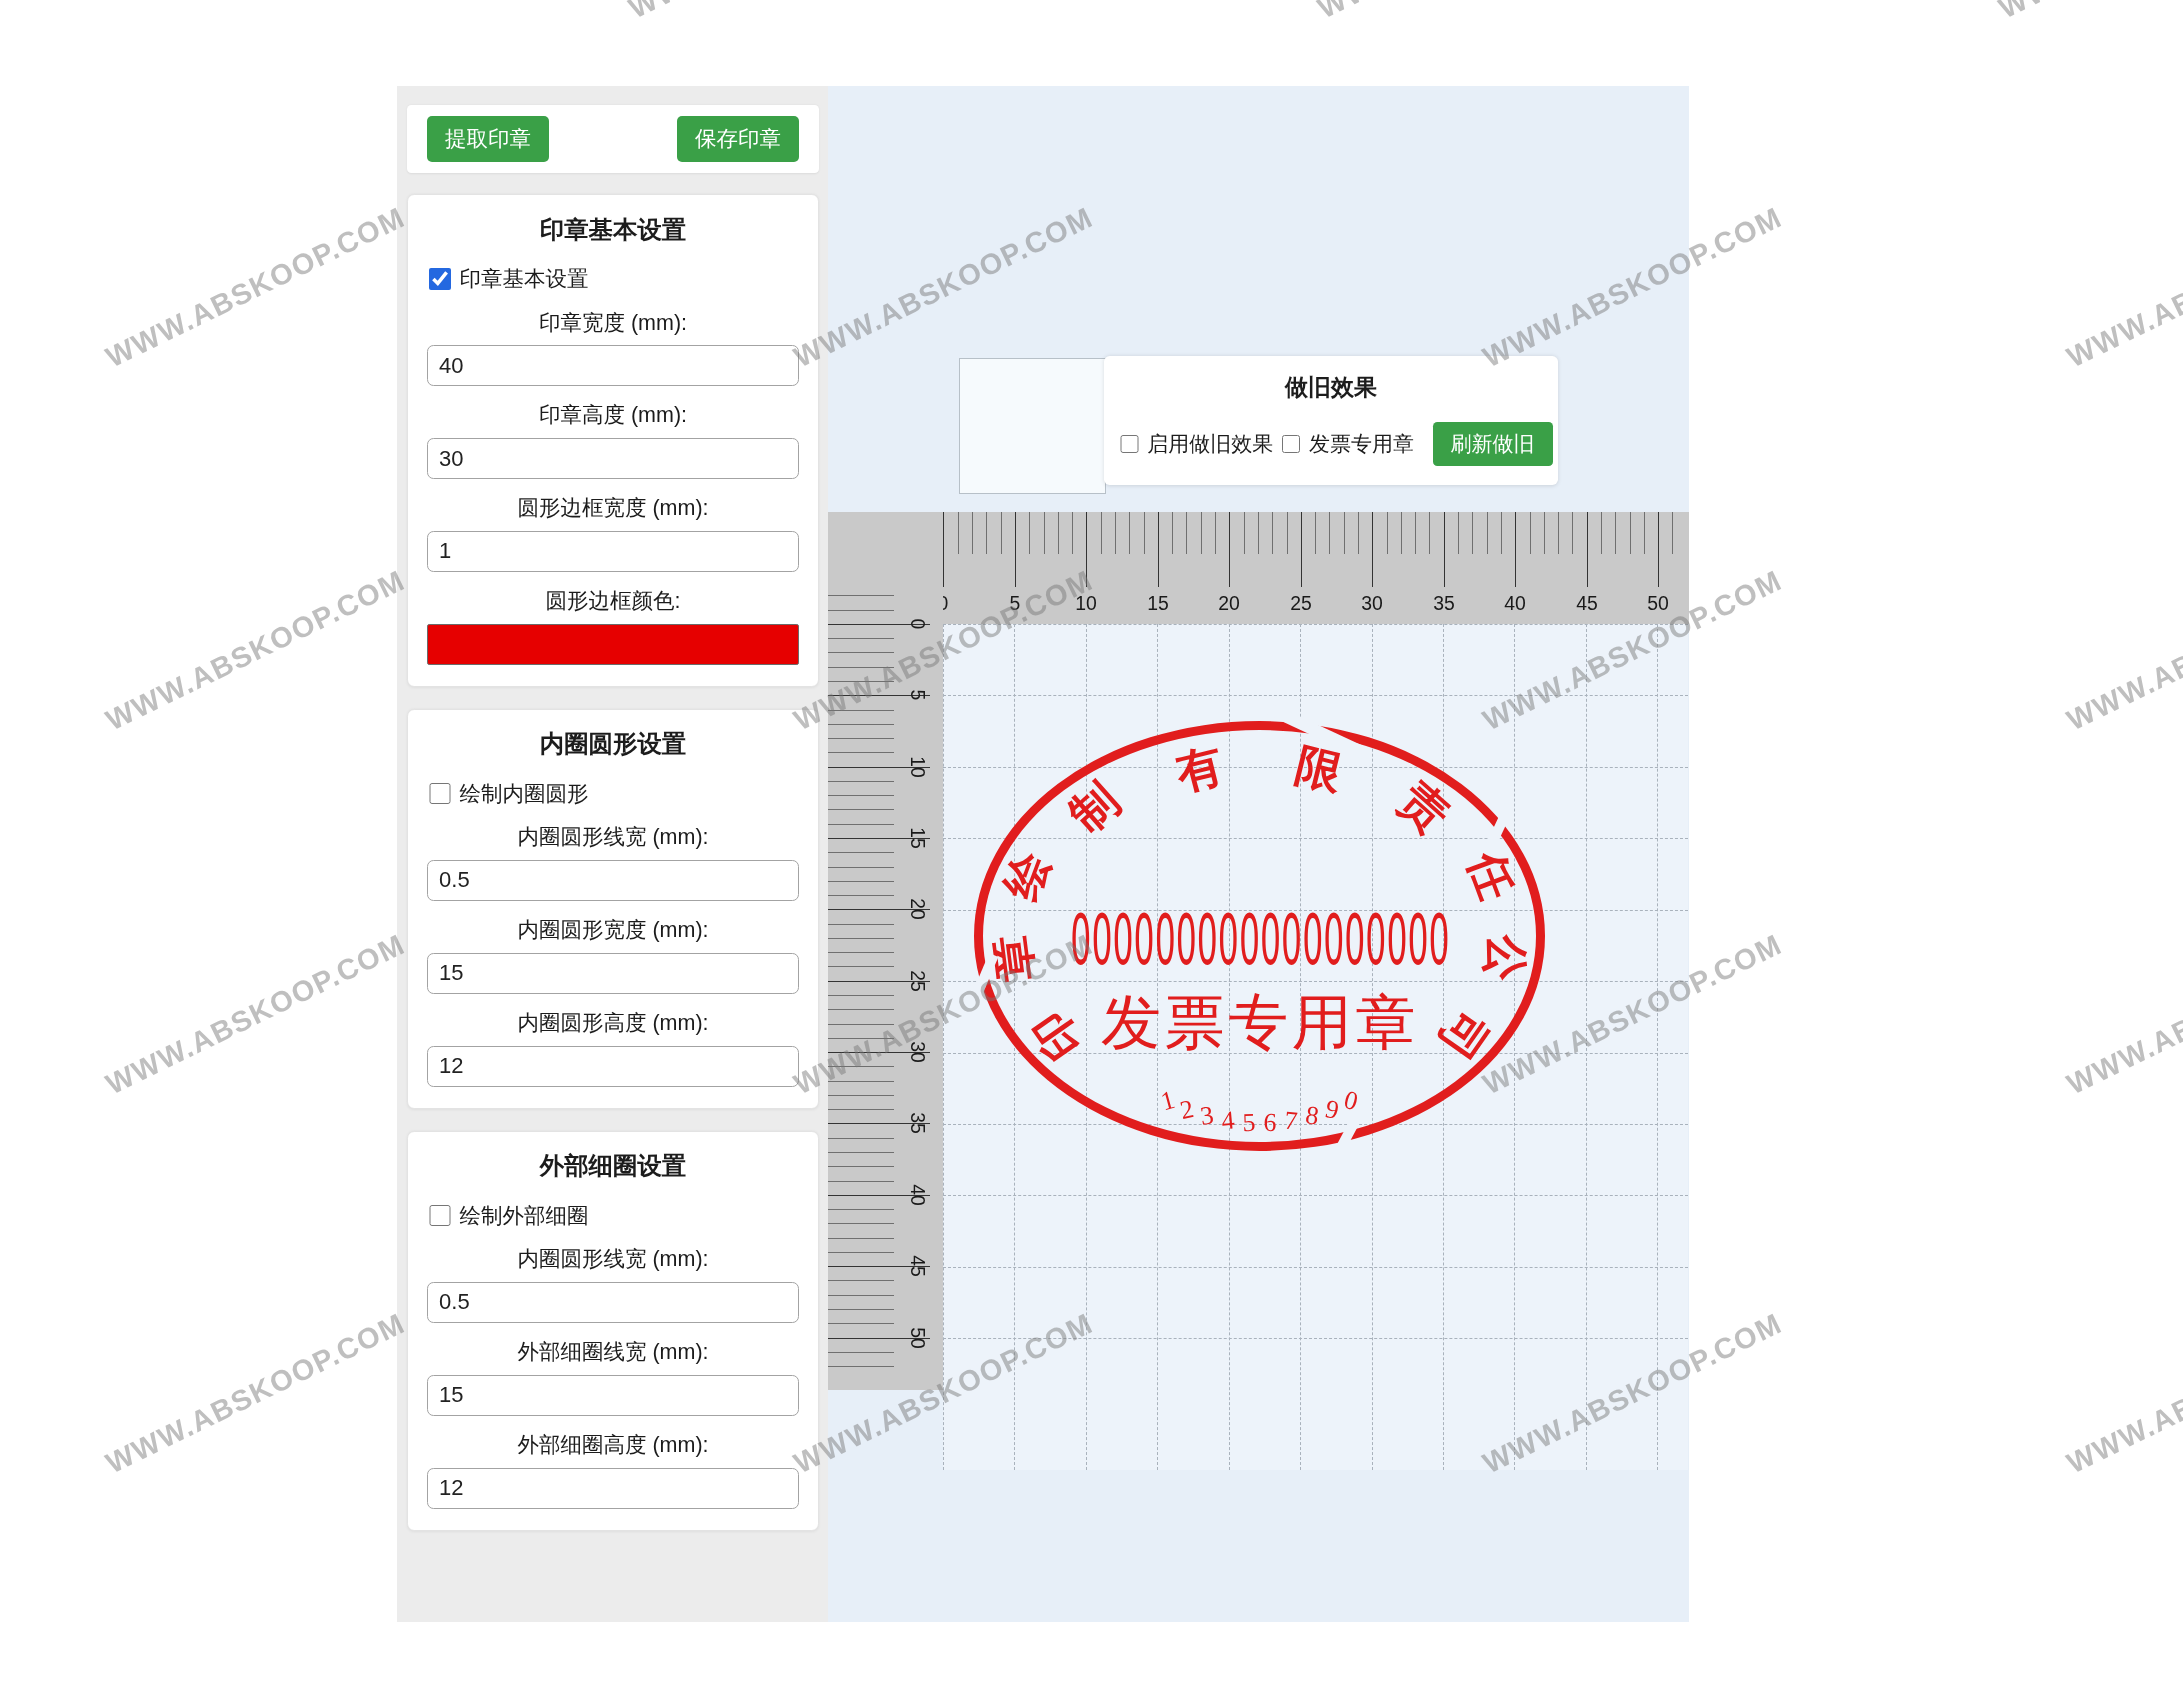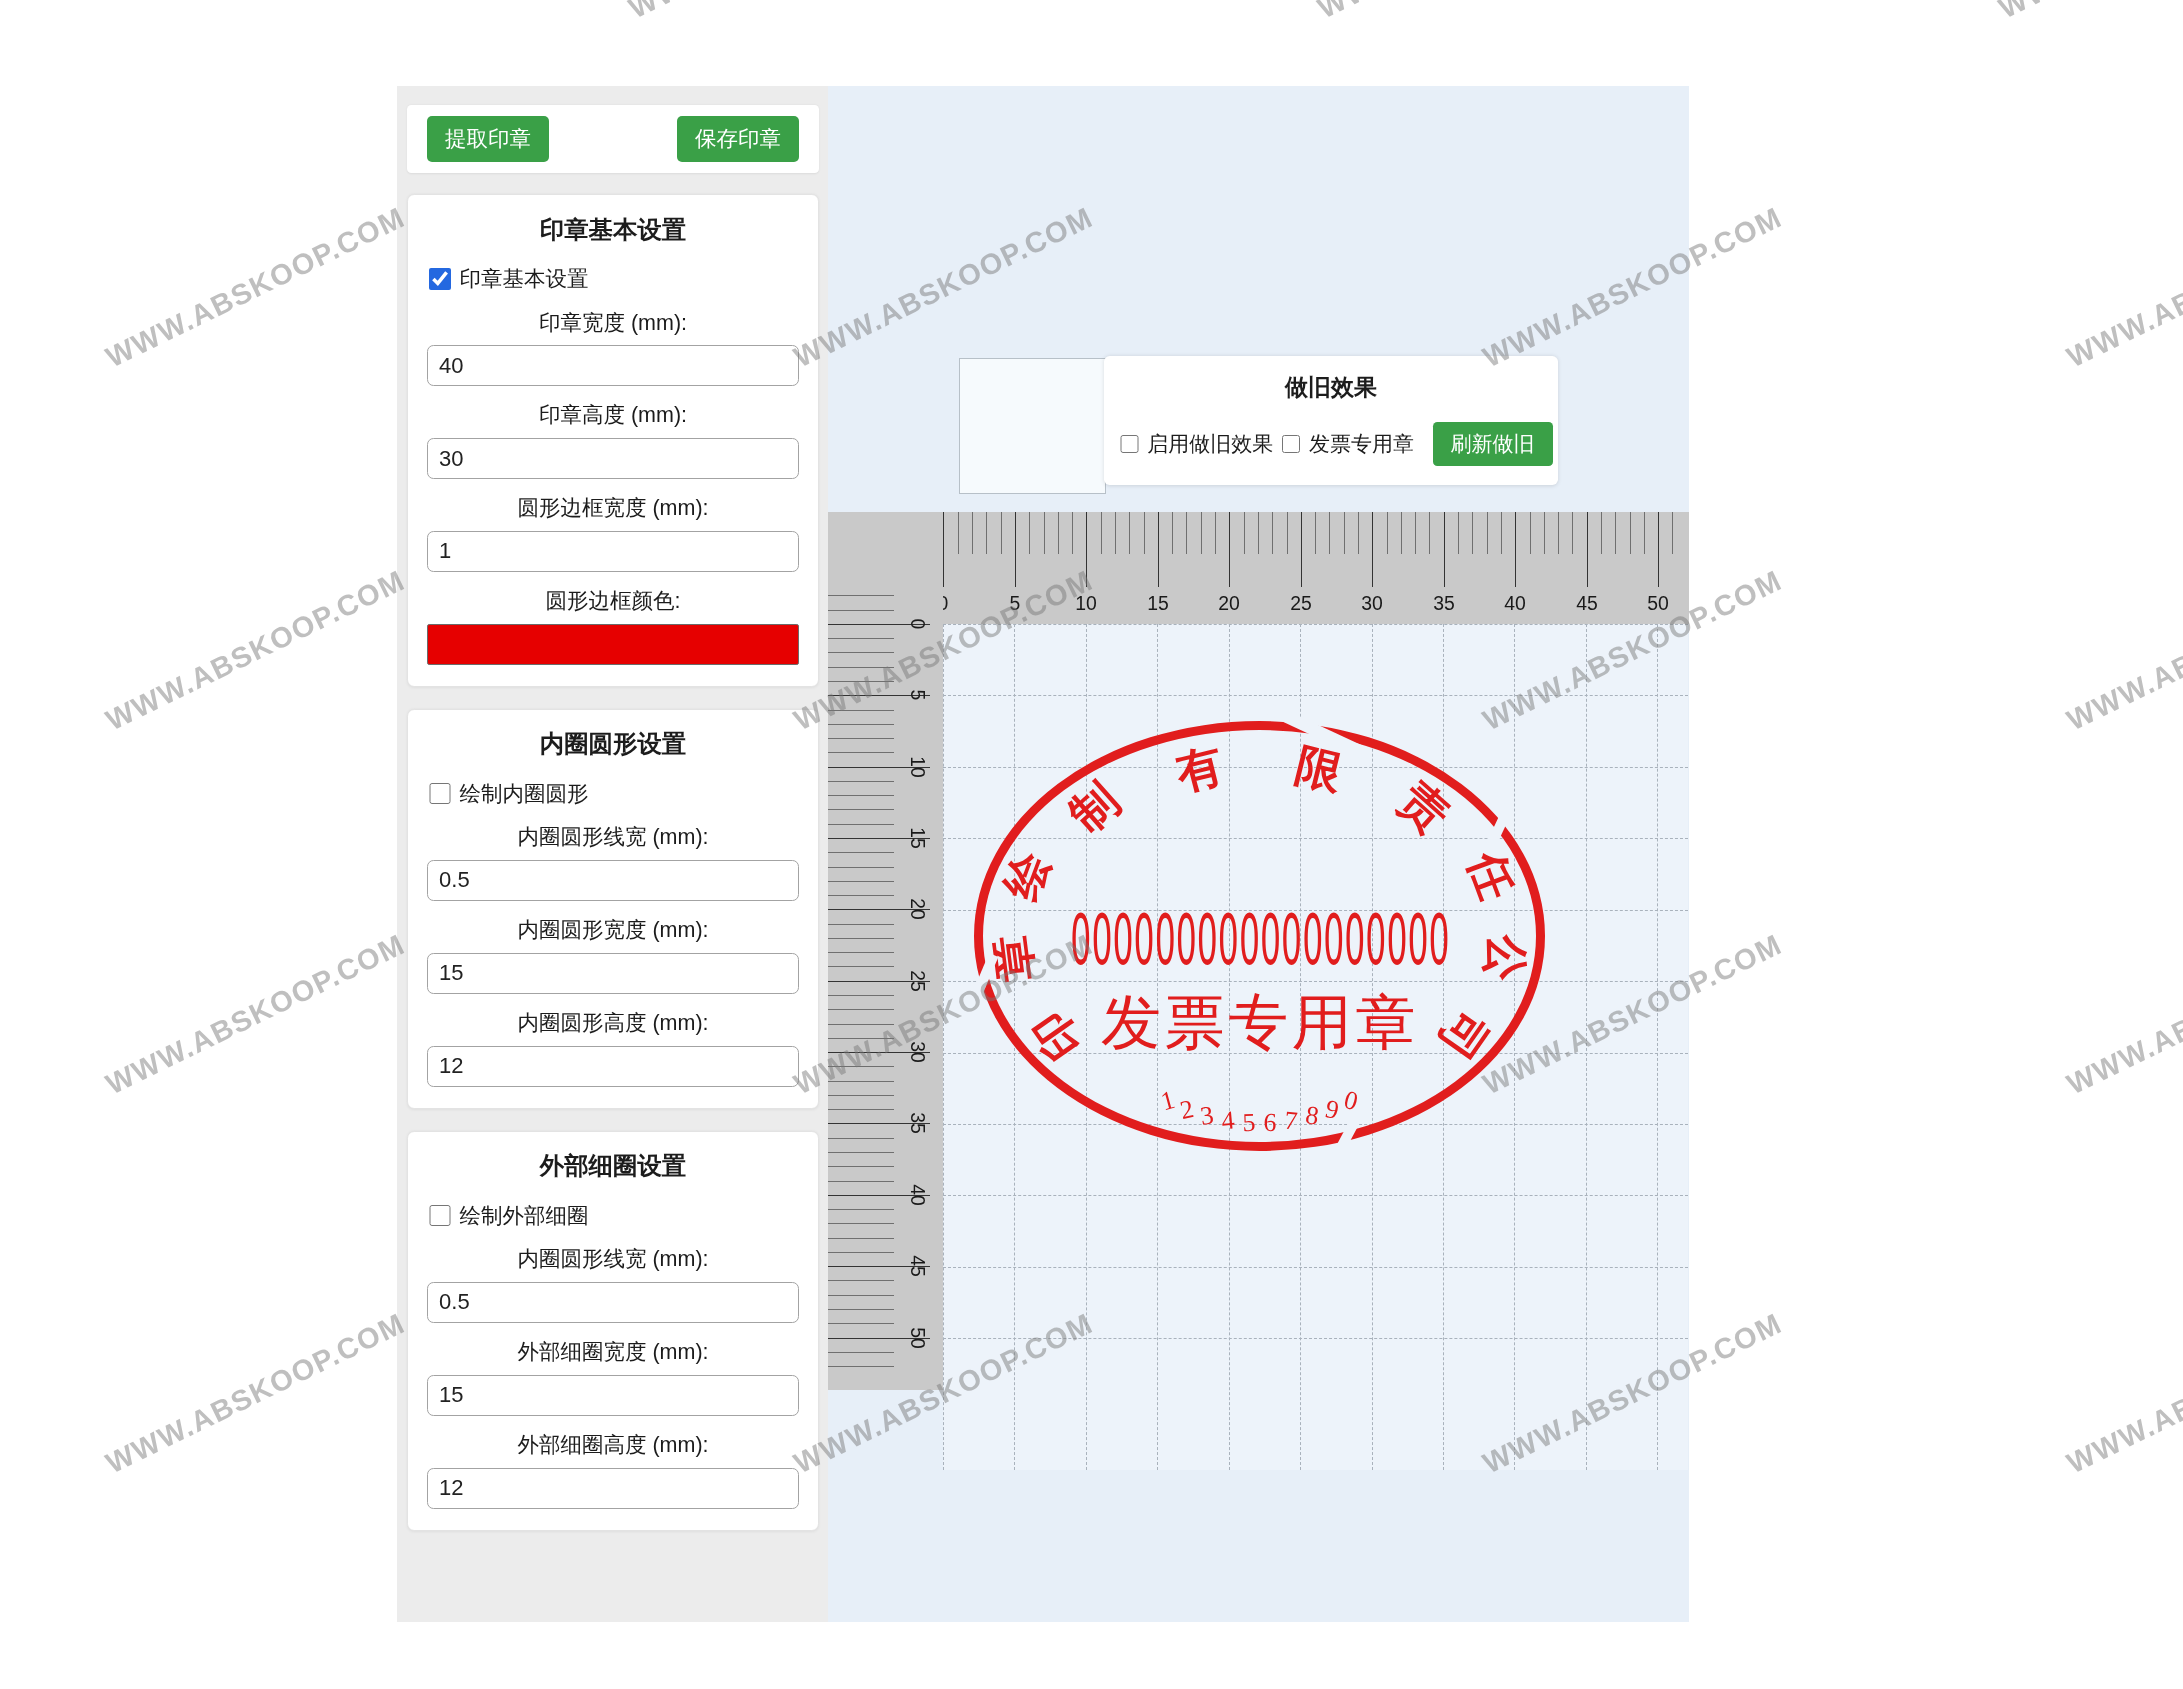--- a/index.html
+++ b/index.html
@@ -114,21 +114,21 @@
     </div>
 
     <div class="panel">
       <div class="panel-title">外部细圈设置</div>
       <label class="chk-row">
         <input type="checkbox" style="">
         <span>绘制外部细圈</span>
       </label>
       <div class="field-label">内圈圆形线宽 (mm):</div>
       <input class="tinput" value="0.5" style="">
-      <div class="field-label">外部细圈宽度 (mm):</div>
+      <div class="field-label">外部细圈线宽 (mm):</div>
       <input class="tinput" value="15" style="">
       <div class="field-label">外部细圈高度 (mm):</div>
       <input class="tinput" value="12" style="">
     </div>
 
   </div>
 
   <div class="canvas">
 
     <div class="preview-box"></div>

